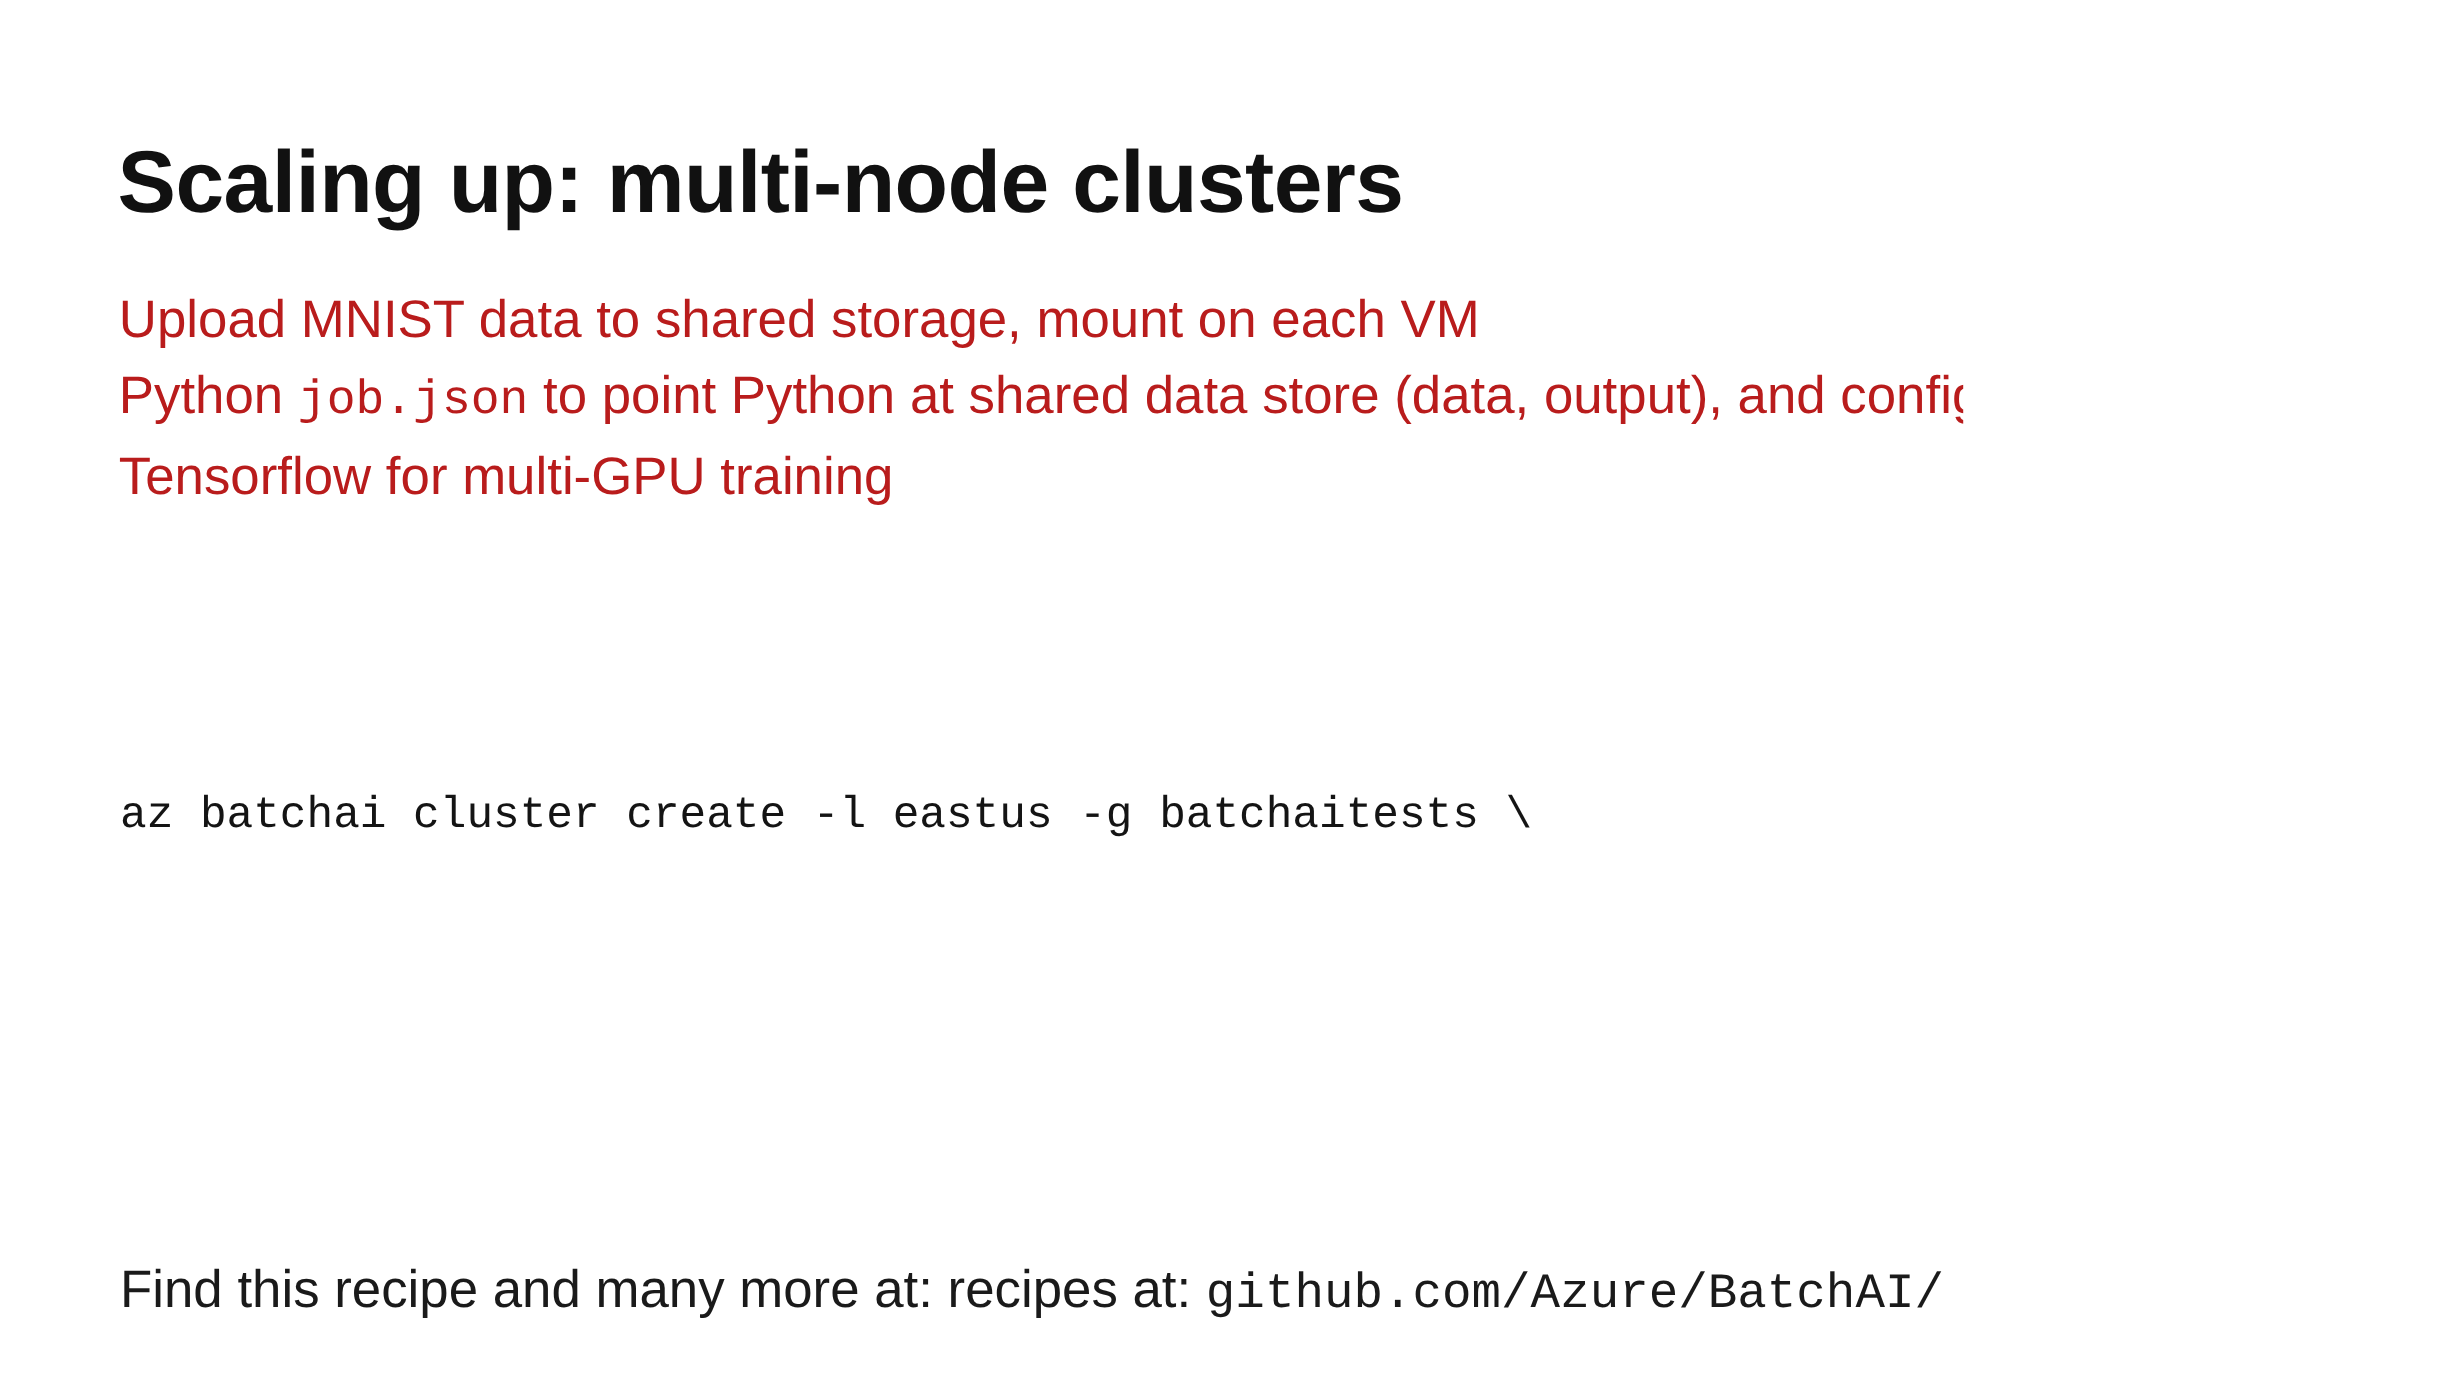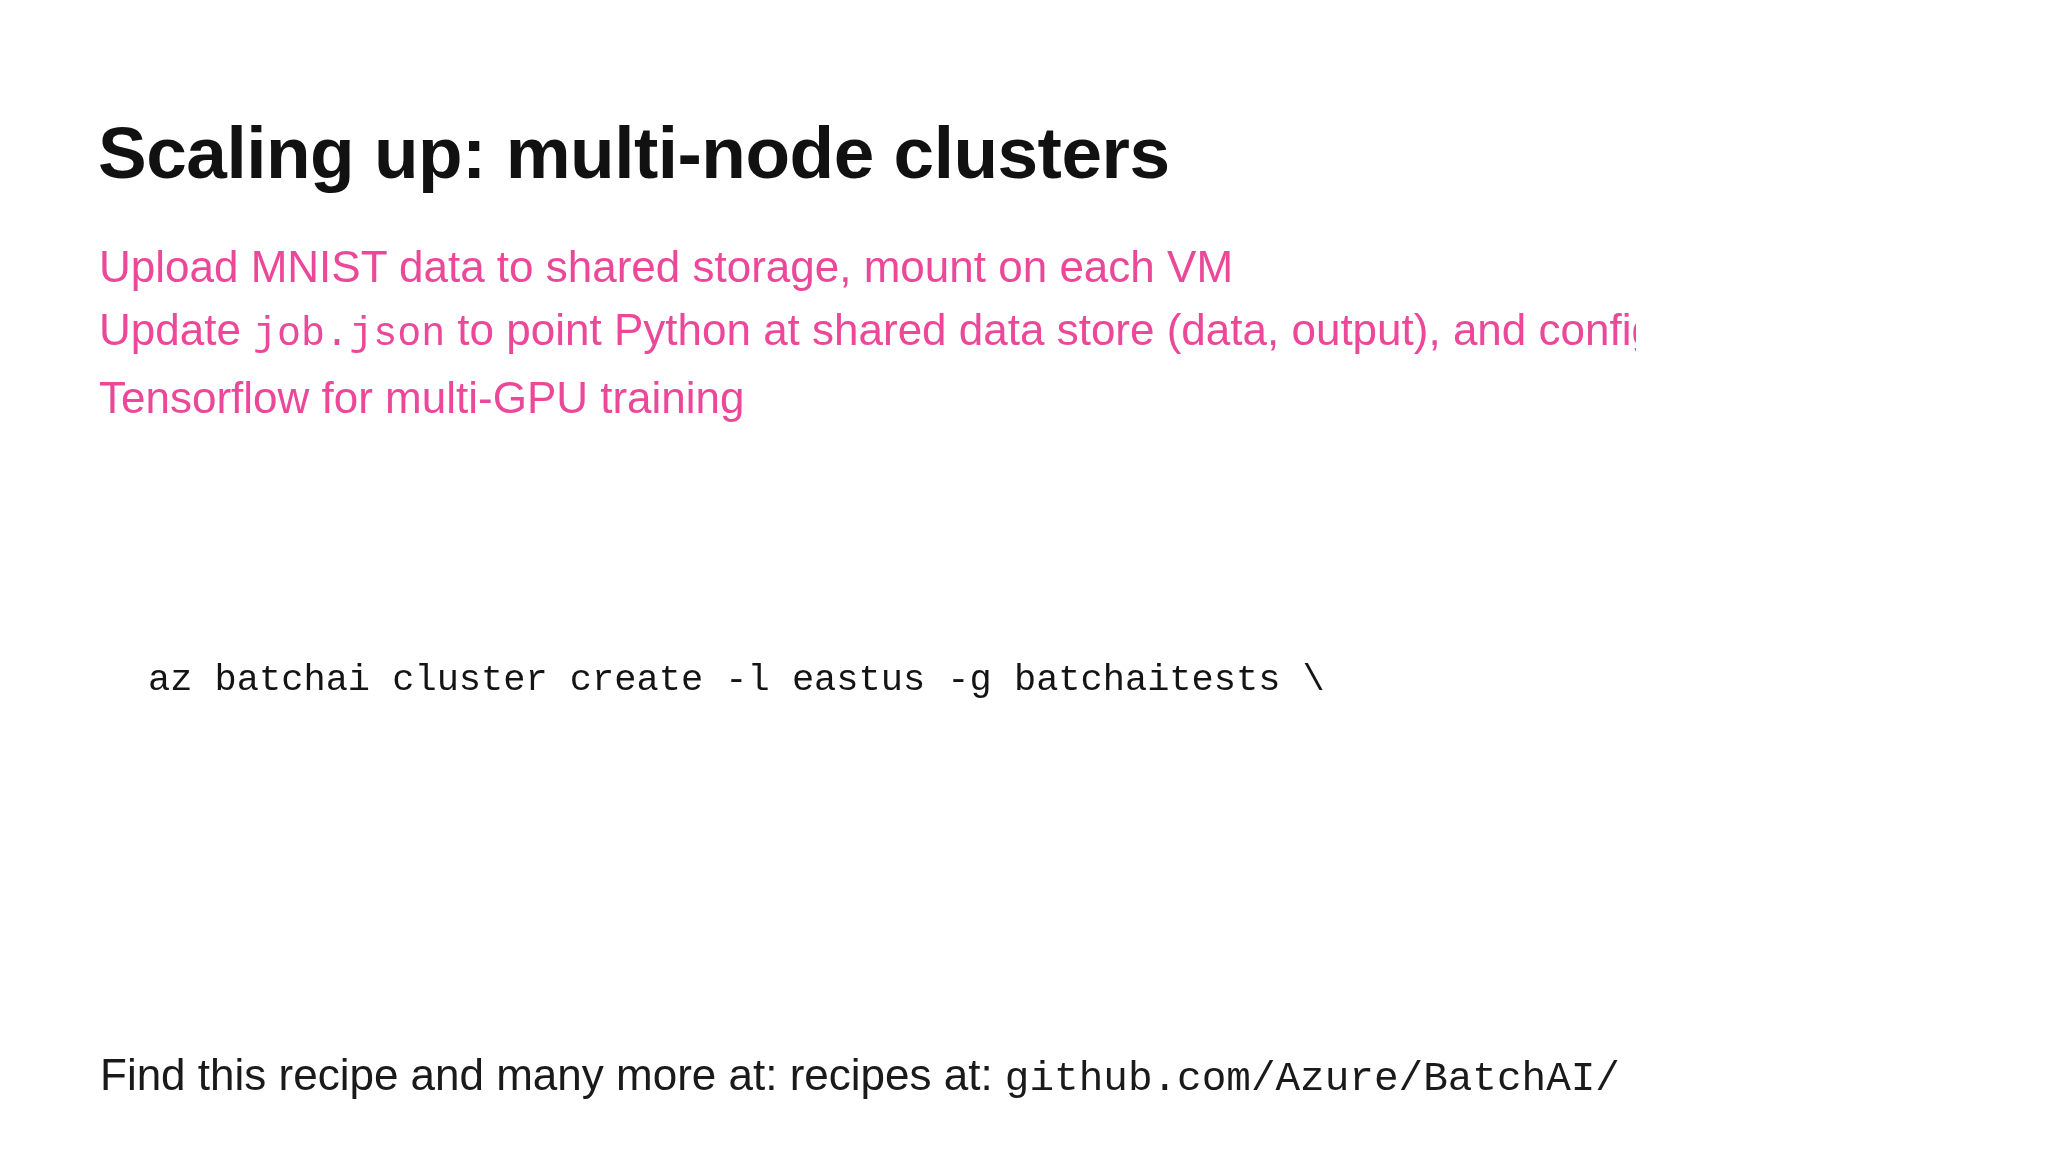--- a/index.html
+++ b/index.html
@@ -28,41 +28,40 @@
   }
   .body-block {
     position: absolute;
     left: 99px;
     top: 235px;
     width: 1790px;
   }
   .body-line {
     font-size: 44px;
     line-height: 63px;
-    color: #ec4899;
+    color: #b91c1c;
     font-weight: normal;
   }
   .body-line .mono-inline {
     font-family: Liberation Mono, monospace;
     font-size: 40px;
   }
   .code-block {
     position: absolute;
     left: 100px;
     top: 528px;
     font-family: "Liberation Mono", "DejaVu Sans Mono", monospace;
     font-size: 37px;
     line-height: 61px;
     color: #141414;
     white-space: pre;
     letter-spacing: 0px;
   }
   .code-line {
     white-space: pre;
-    margin-left: 48px;
   }
   .footer-line {
     position: absolute;
     left: 100px;
     top: 1025px;
     font-size: 44px;
     line-height: 60px;
     color: #1a1a1a;
     white-space: nowrap;
     margin-top: 20px;
@@ -75,21 +74,21 @@
 </head>
 <body>
 
 <div class="slide">
 
   <h1 class="slide-title">Scaling up: multi-node clusters</h1>
 
   <div class="body-block">
     <div class="body-line">Upload MNIST data to shared storage, mount on each VM</div>
     <div class="body-line">
-      <span>Update </span><span class="mono-inline">job.json</span><span> to point Python at shared data store (data, output), and configure Tensorflow for multi-GPU training</span>
+      <span>Python </span><span class="mono-inline">job.json</span><span> to point Python at shared data store (data, output), and configure Tensorflow for multi-GPU training</span>
     </div>
   </div>
 
   <div class="code-block">
     <div class="code-line">az batchai cluster create -l eastus -g batchaitests \</div>
     
     
     
     
   </div>

